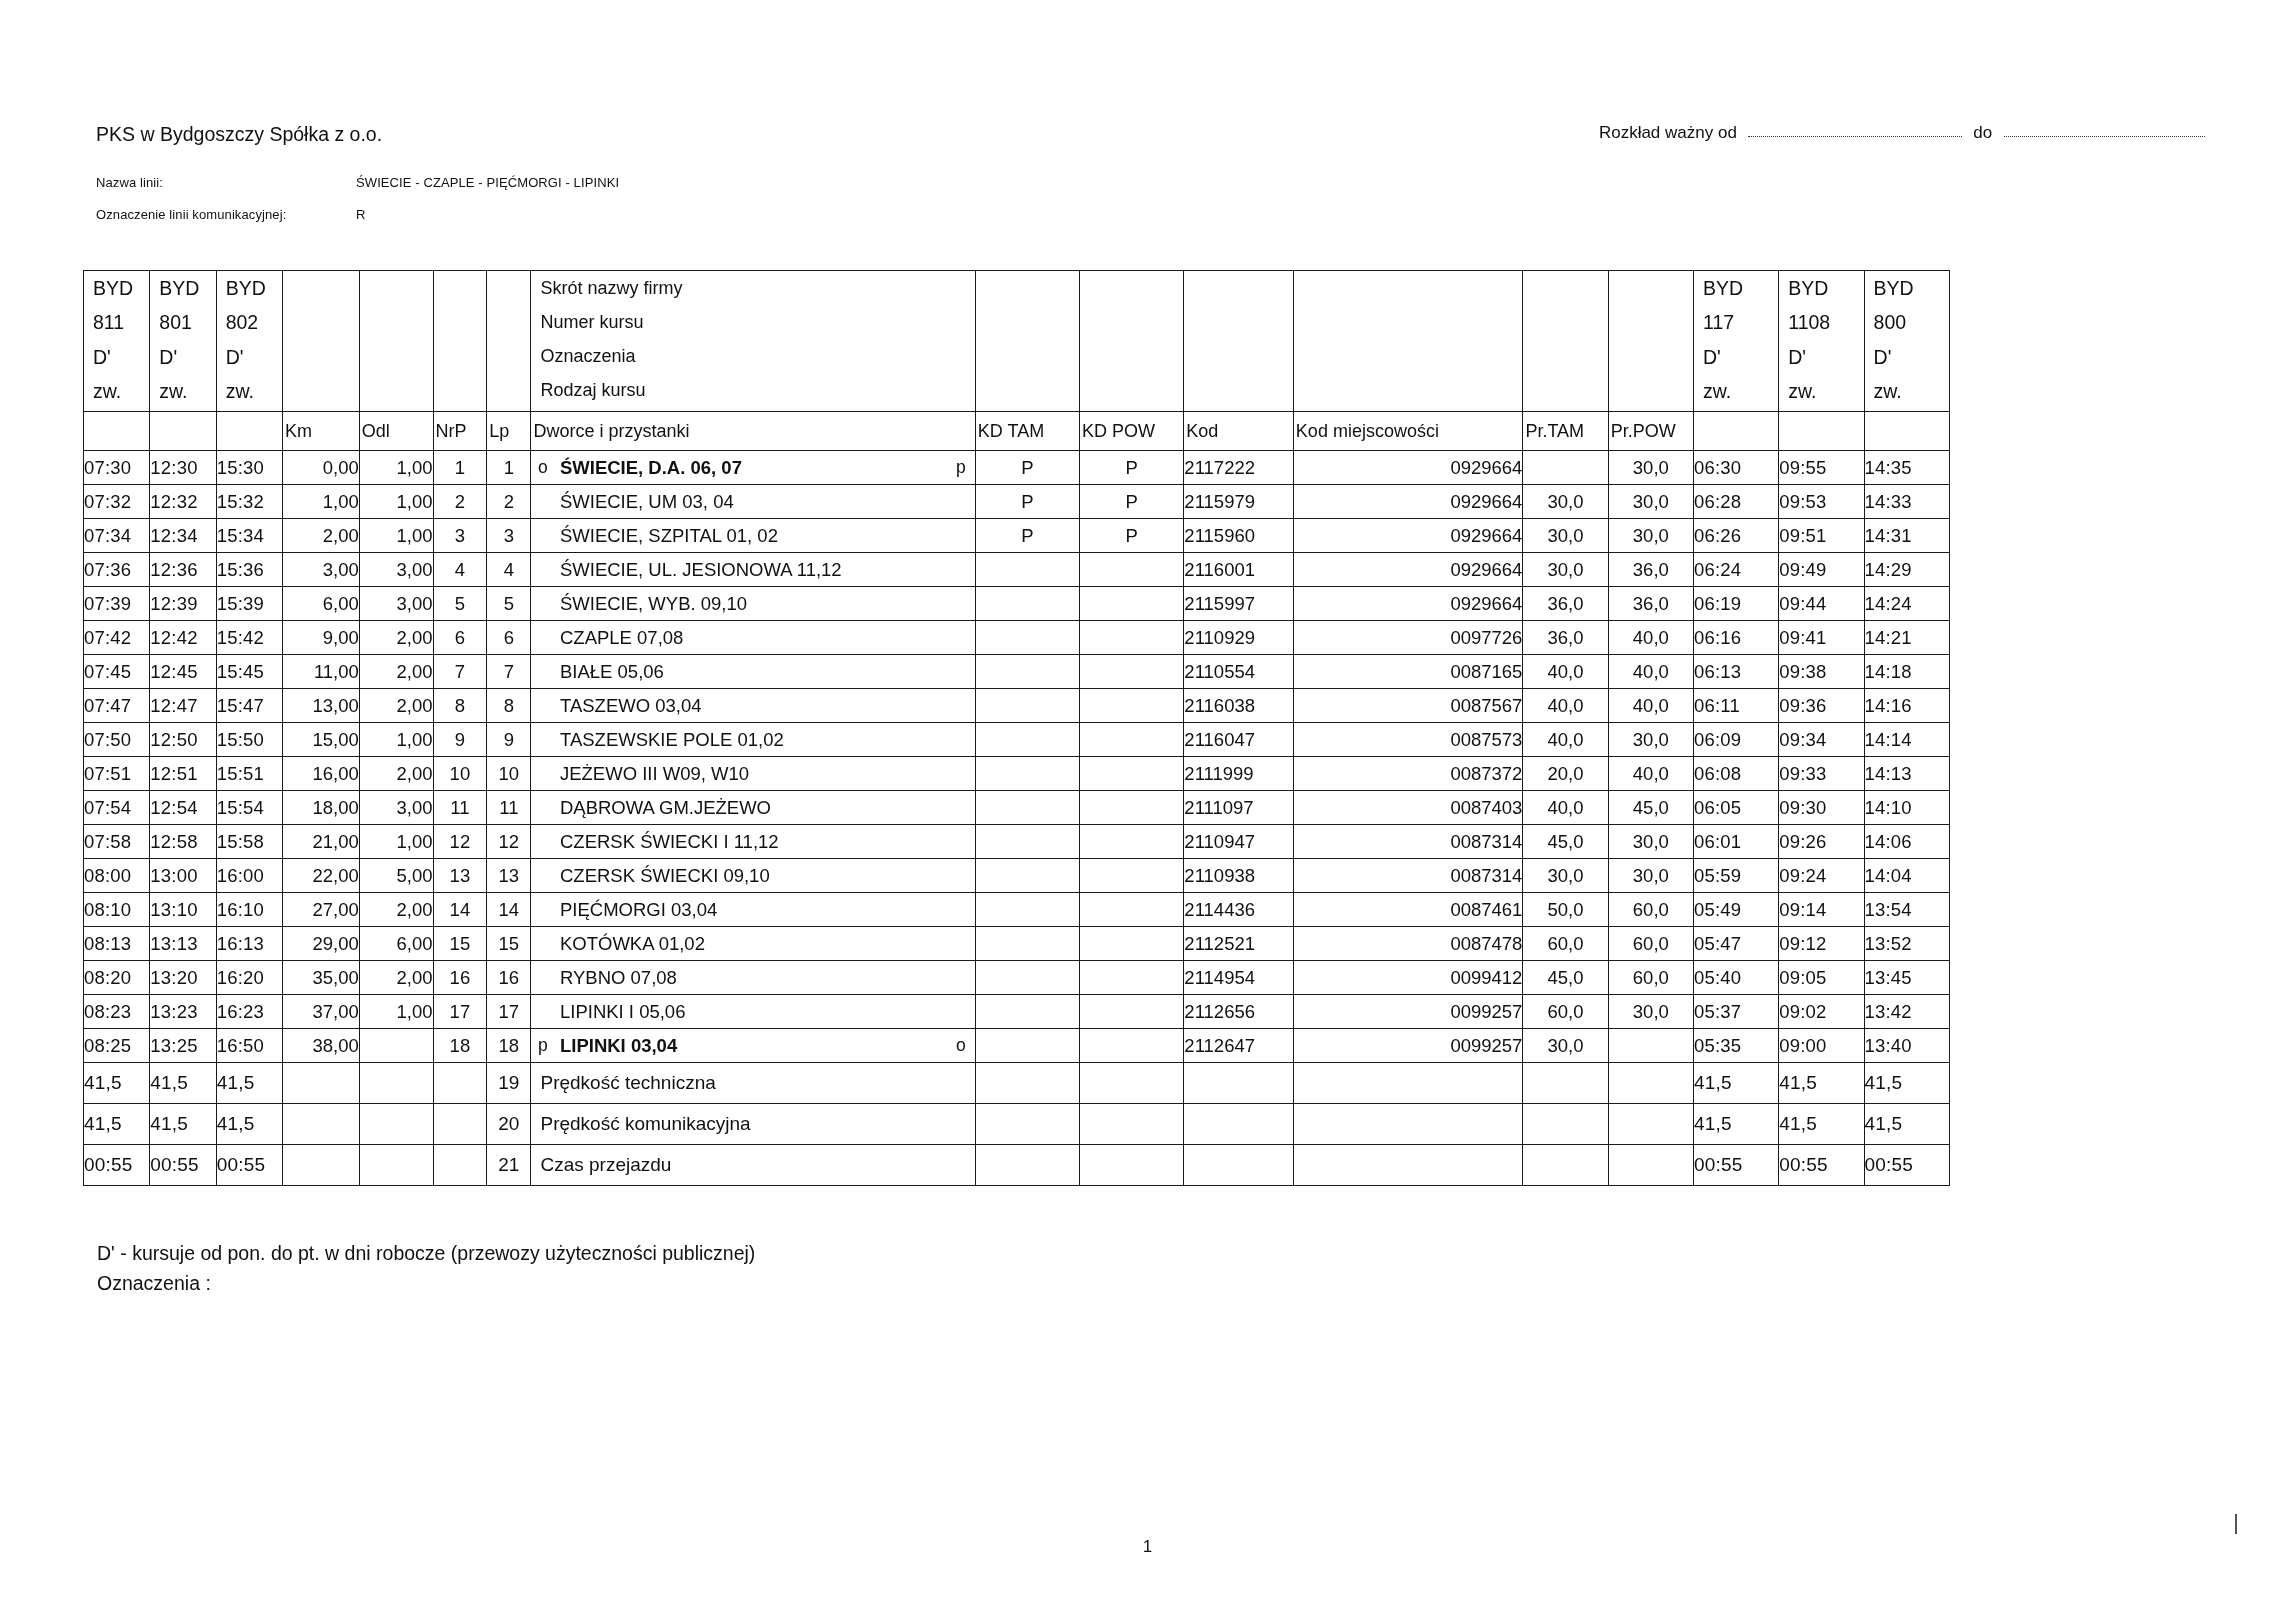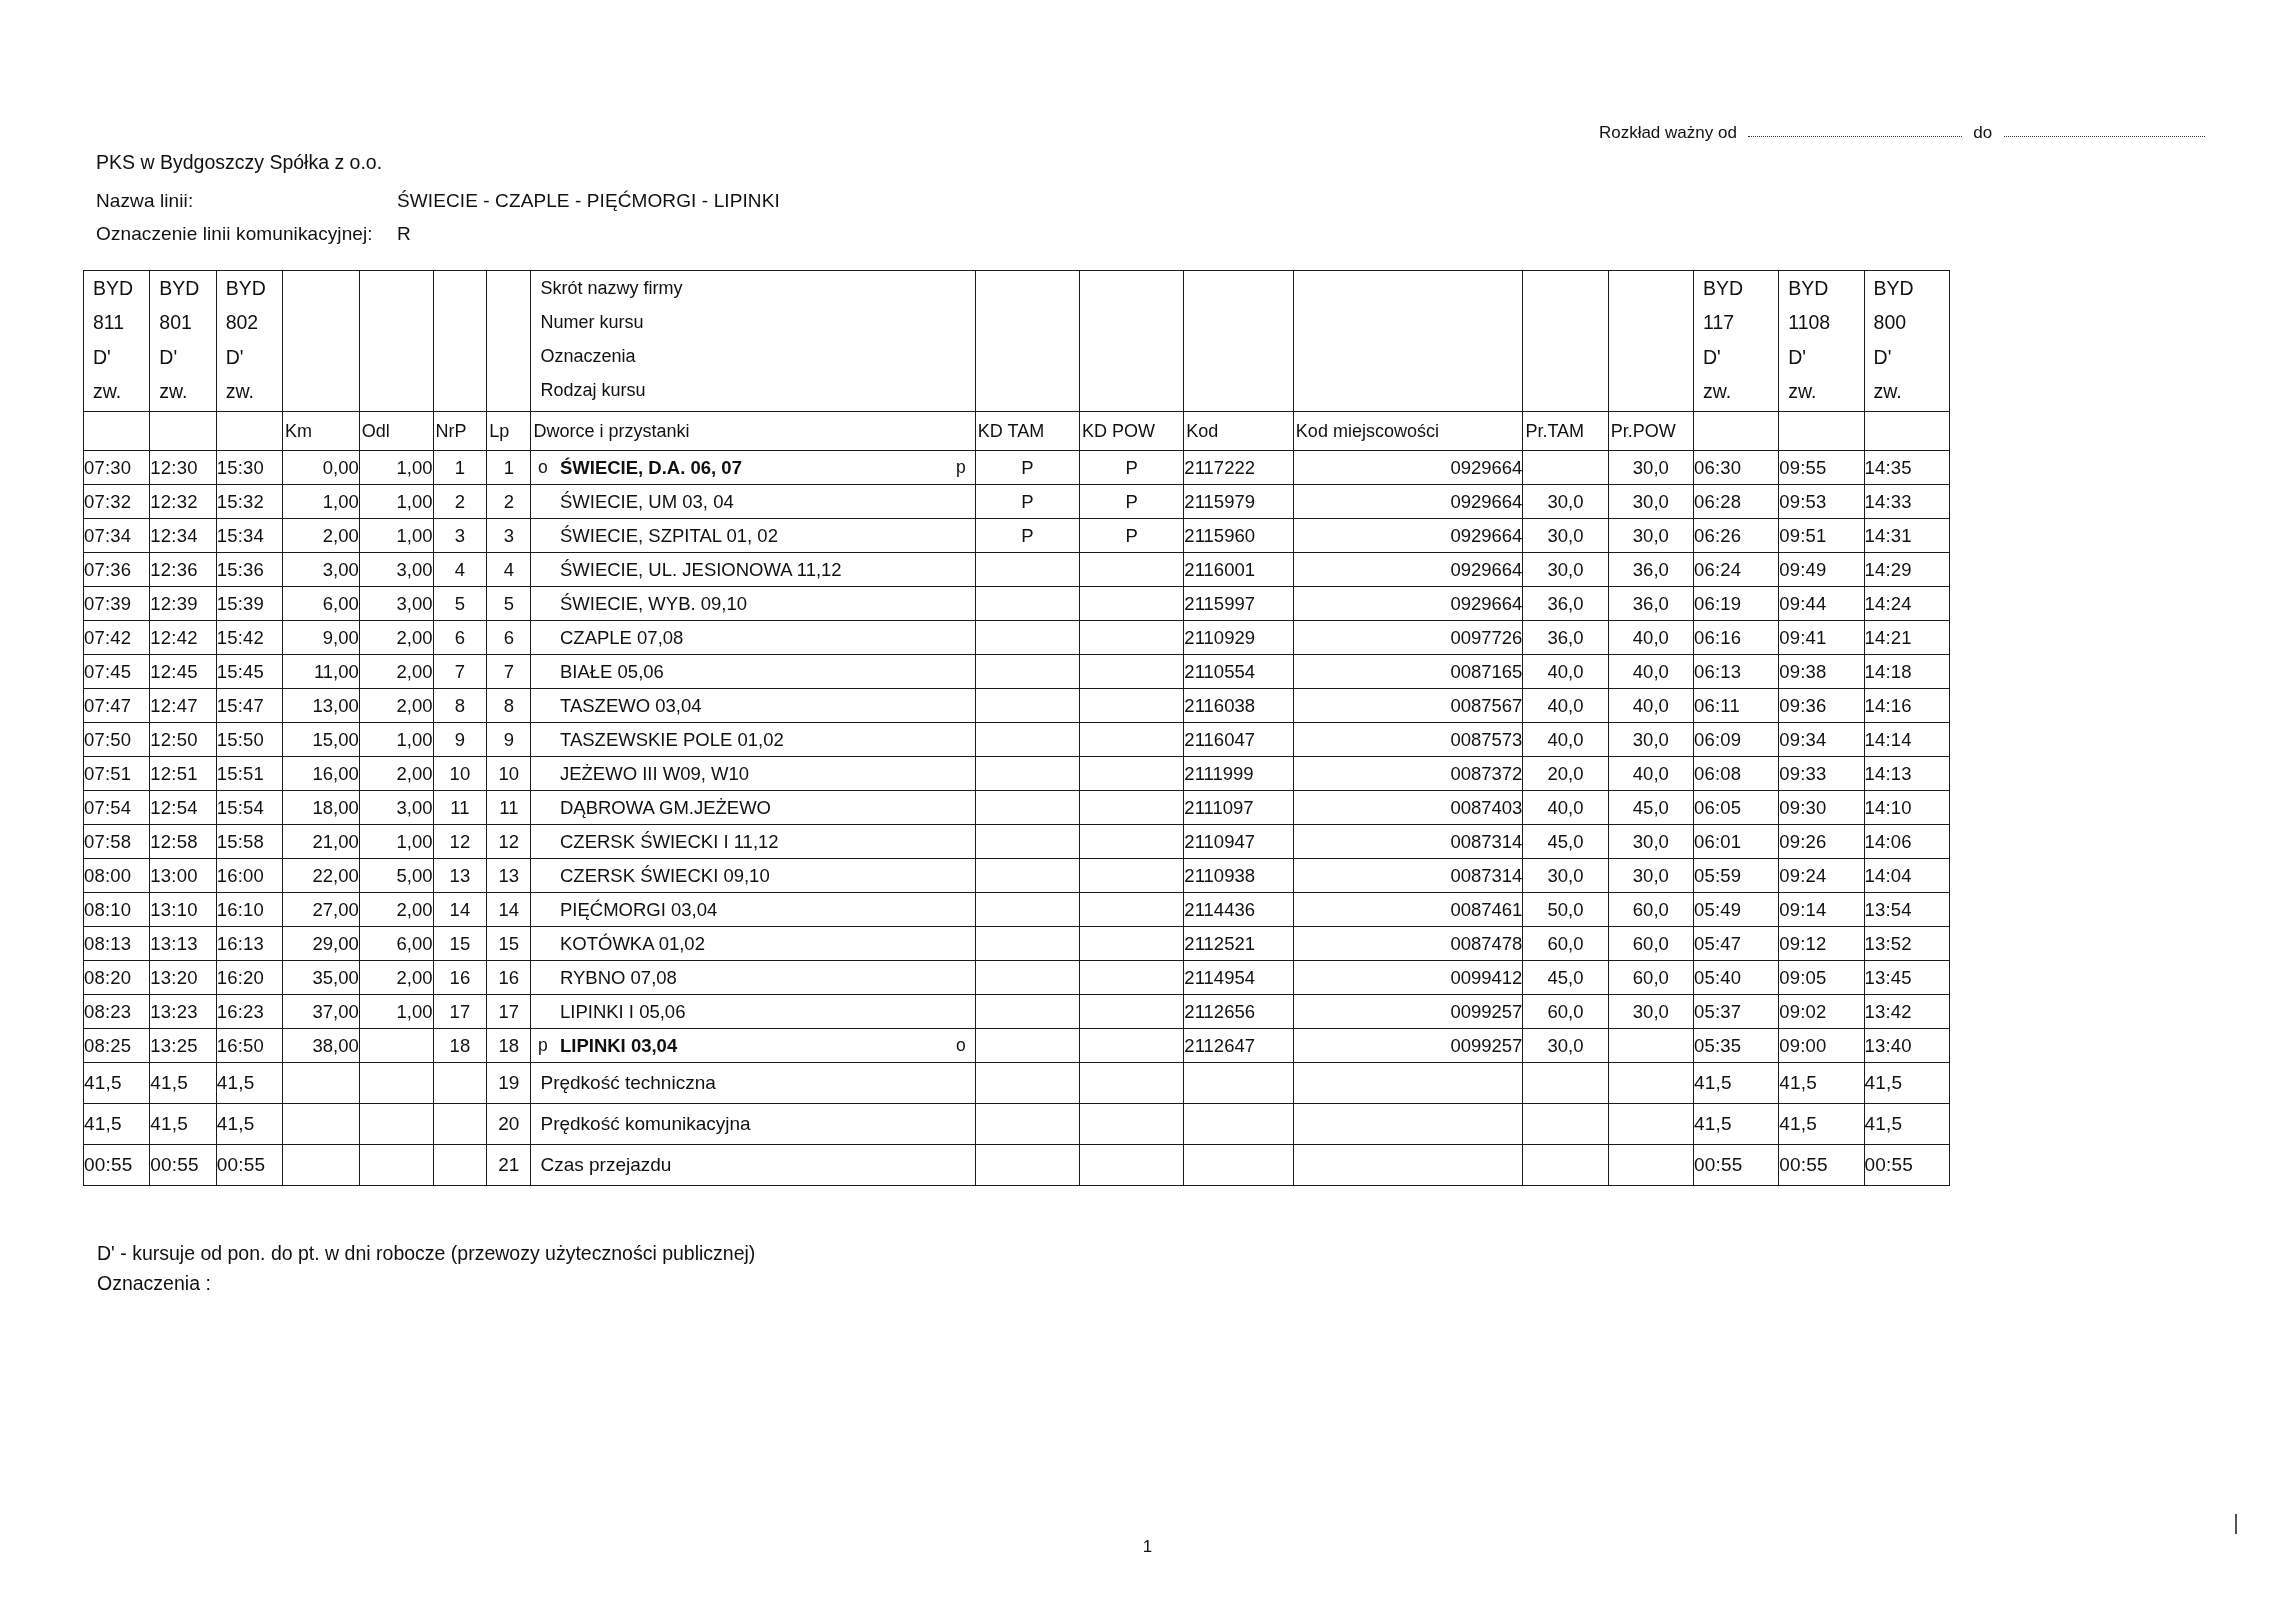--- a/index.html
+++ b/index.html
@@ -23,31 +23,29 @@
 
   
   .header {
     position: absolute;
     left: 96px;
     top: 123px;
     width: 2112px;
   }
   .hdr-line {
     display: flex;
-    align-items: center;
+    align-items: flex-end;
     height: 32.5px;
-    font-size: 19px;
+    font-size: 13px;
     letter-spacing: 0.1px;
-    gap: 41px;
   }
   .hdr-company {
     font-size: 19.5px;
     height: 34px;
     white-space: nowrap;
-    margin-top: 28px;
   }
   .hdr-key { width: 260px; white-space: nowrap; }
   .hdr-val { white-space: nowrap; }
   .hdr-val.indent { margin-left: 0px; }
 
   .validity {
     position: absolute;
     right: 84px;
     top: 123px;
     font-size: 17px;

